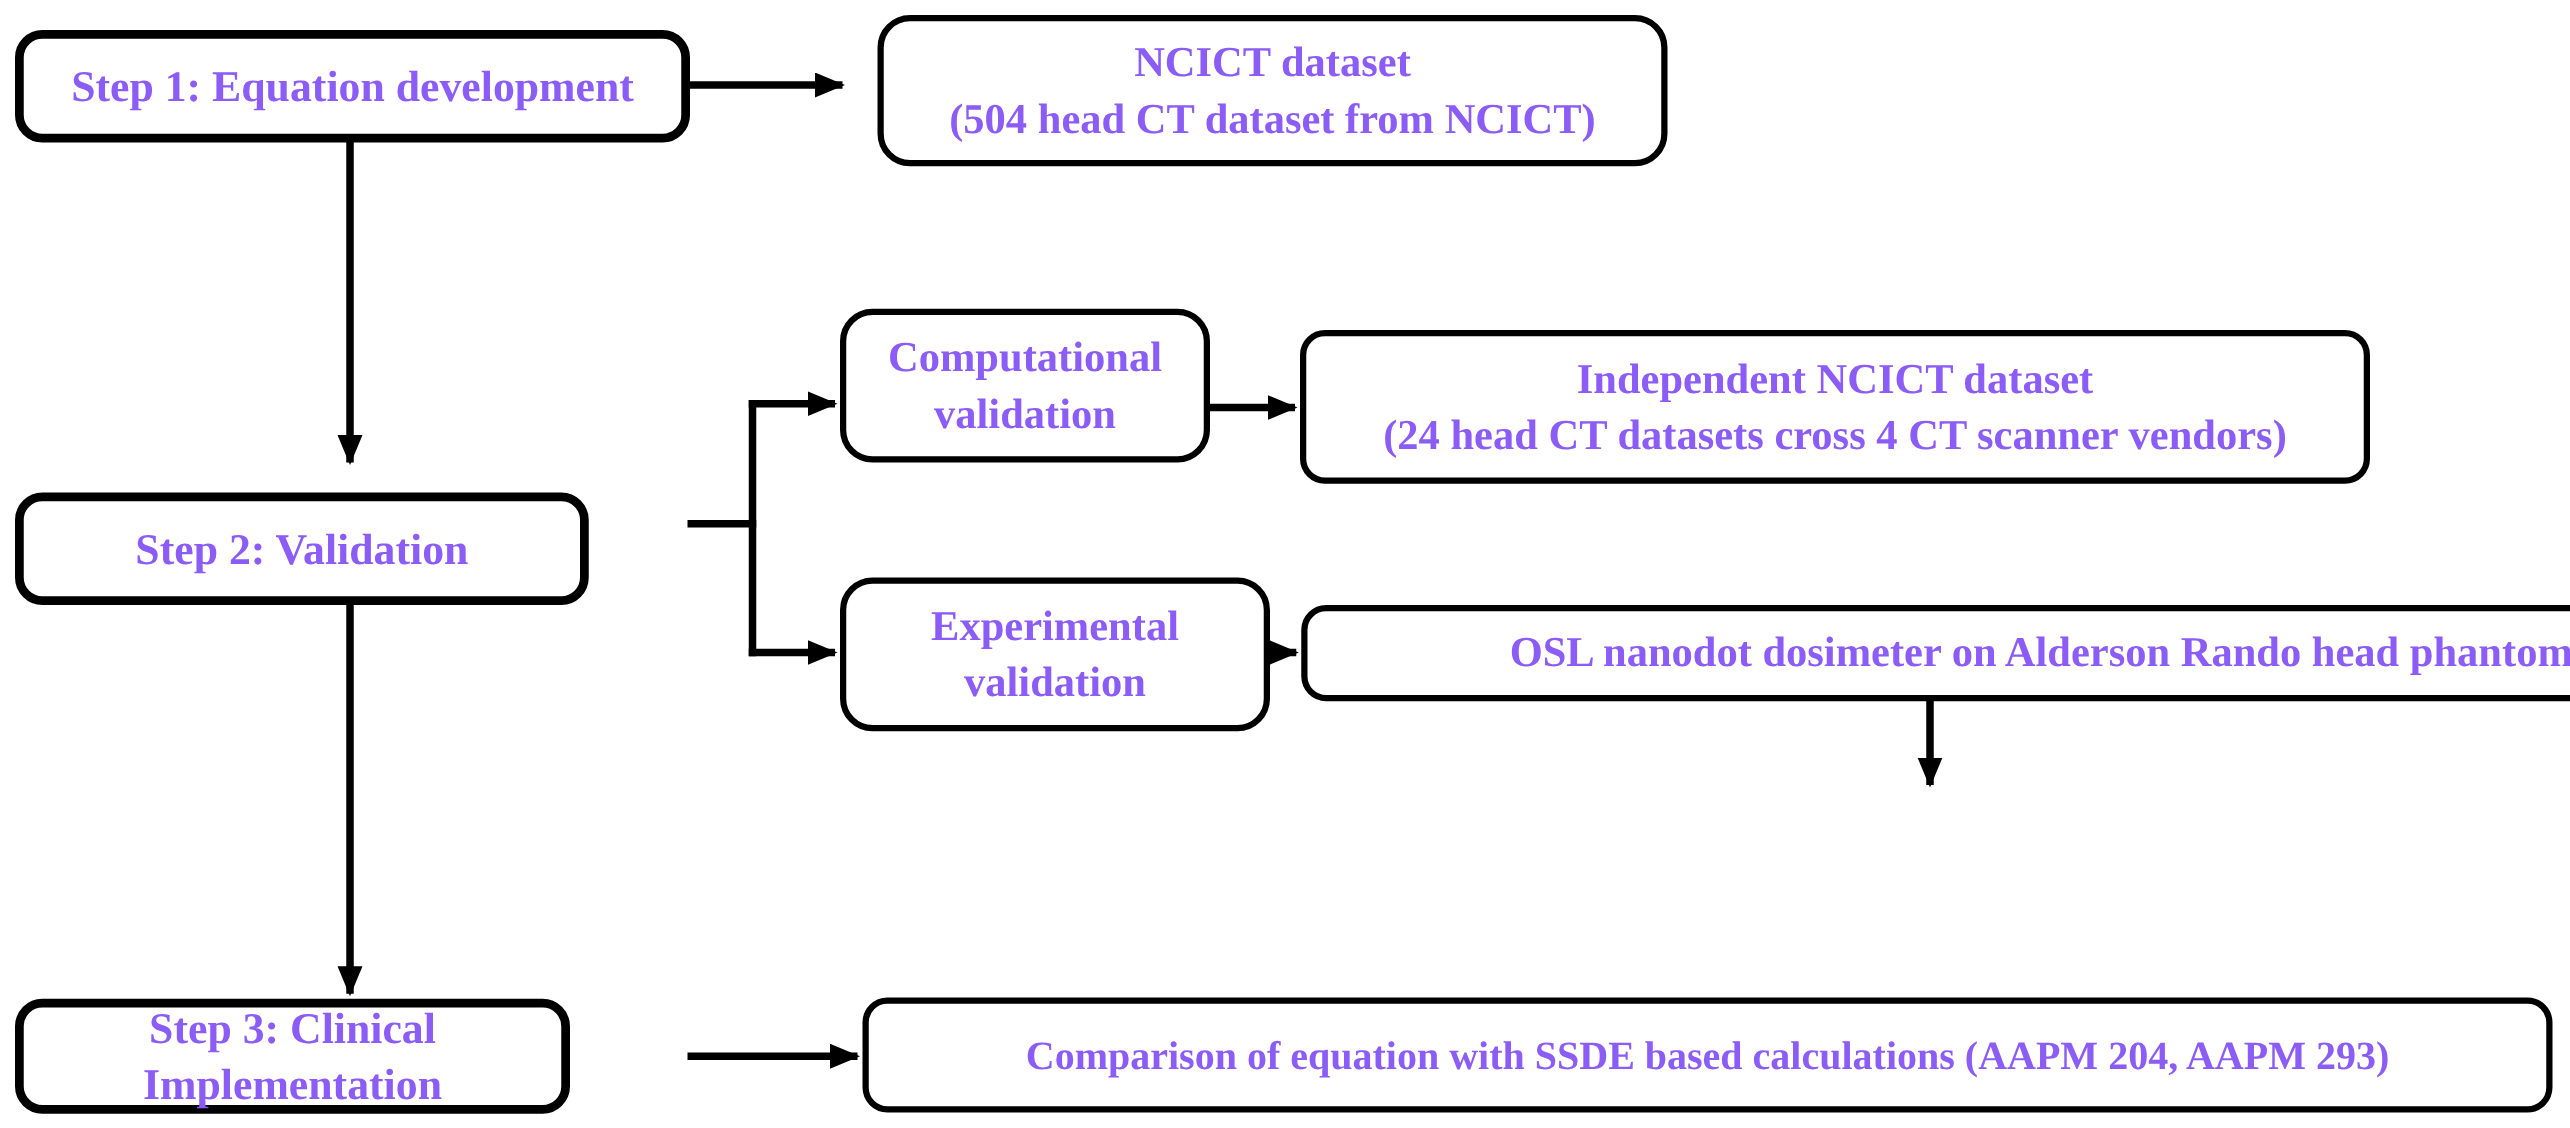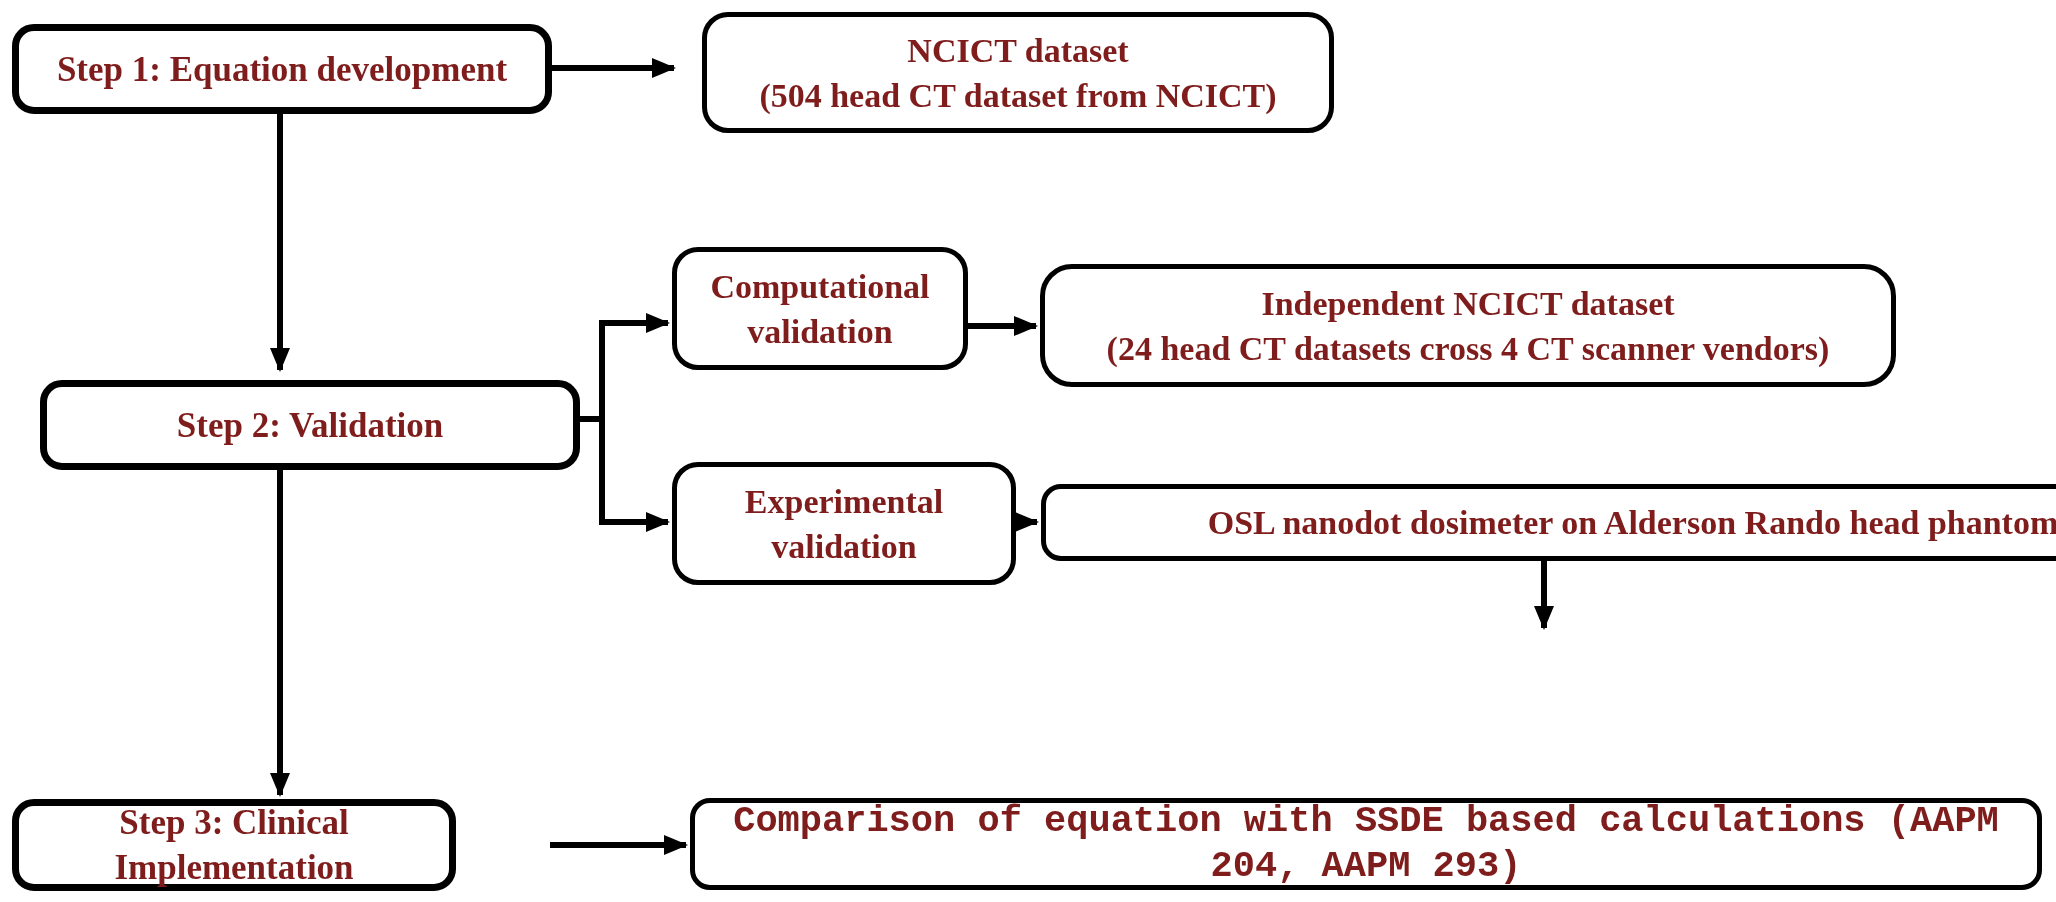--- a/index.html
+++ b/index.html
@@ -24,45 +24,45 @@
   }
   .connectors line {
     stroke: #000000;
     stroke-width: 6;
   }
   .node {
     position: absolute;
     box-sizing: border-box;
     background: #ffffff;
     border: 5px solid #000000;
-    color: #7f1d1d;
+    color: #8b5cf6;
     font-weight: bold;
     display: flex;
     align-items: center;
     justify-content: center;
     text-align: center;
     white-space: pre-line;
     line-height: 45px;
     font-size: 34px;
   }
   .node.step {
     border-width: 7px;
     border-radius: 22px;
     font-size: 35px;
   }
   #node-step1        { left: 12px;   top: 24px;  width: 540px;  height: 90px; }
-  #node-step2        { left: 12px;   top: 380px; width: 540px;  height: 90px; margin-left: 28px; }
+  #node-step2        { left: 12px;   top: 394px; width: 459px;  height: 90px; }
   #node-step3        { left: 12px;   top: 799px; width: 444px;  height: 92px; }
   #node-ncict        { left: 702px;  top: 12px;  width: 632px;  height: 121px; border-radius: 26px; }
   #node-comp         { left: 672px;  top: 247px; width: 296px;  height: 123px; border-radius: 26px; }
-  #node-indep        { left: 1040px; top: 264px; width: 856px;  height: 123px; border-radius: 32px; }
+  #node-indep        { left: 1040px; top: 264px; width: 856px;  height: 123px; border-radius: 20px; }
   #node-exp          { left: 672px;  top: 462px; width: 344px;  height: 123px; border-radius: 26px; }
   #node-osl          { left: 1041px; top: 484px; width: 1184px; height: 77px;  border-radius: 20px; }
   #node-measure      { left: 1269px; top: 632px; width: 553px;  height: 79px;  border-radius: 18px; }
-  #node-comparison   { left: 690px;  top: 798px; width: 1352px; height: 92px;  border-radius: 20px; font-size: 37px; font-family: Liberation Mono, monospace; }
+  #node-comparison   { left: 690px;  top: 798px; width: 1352px; height: 92px;  border-radius: 20px; font-size: 32px; }
 </style>
 </head>
 <body>
 
 <div class="canvas">
 
   <svg class="connectors" viewBox="0 0 2056 902" xmlns="http://www.w3.org/2000/svg">
     <defs>
       <marker id="ah" markerUnits="userSpaceOnUse" markerWidth="26" markerHeight="22" refX="22" refY="10" orient="auto">
         <path d="M0,0 L24,10 L0,20 z" fill="#000000"></path>

